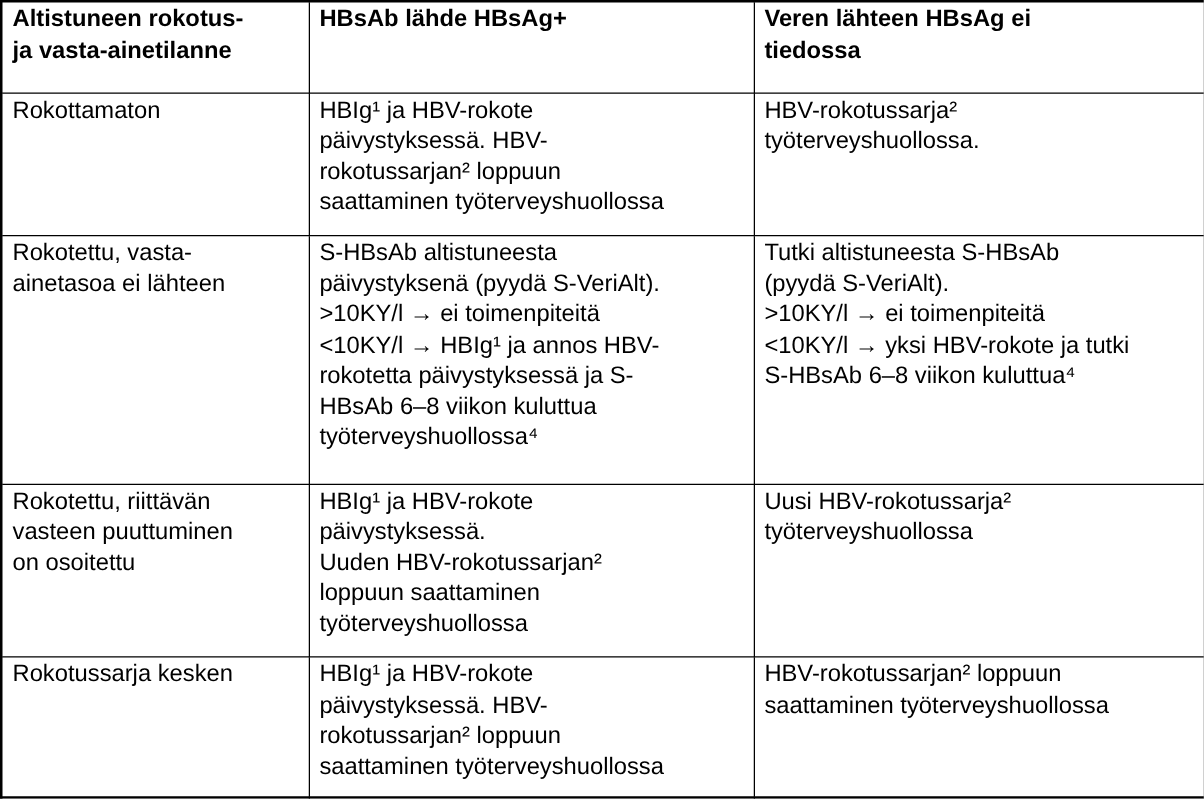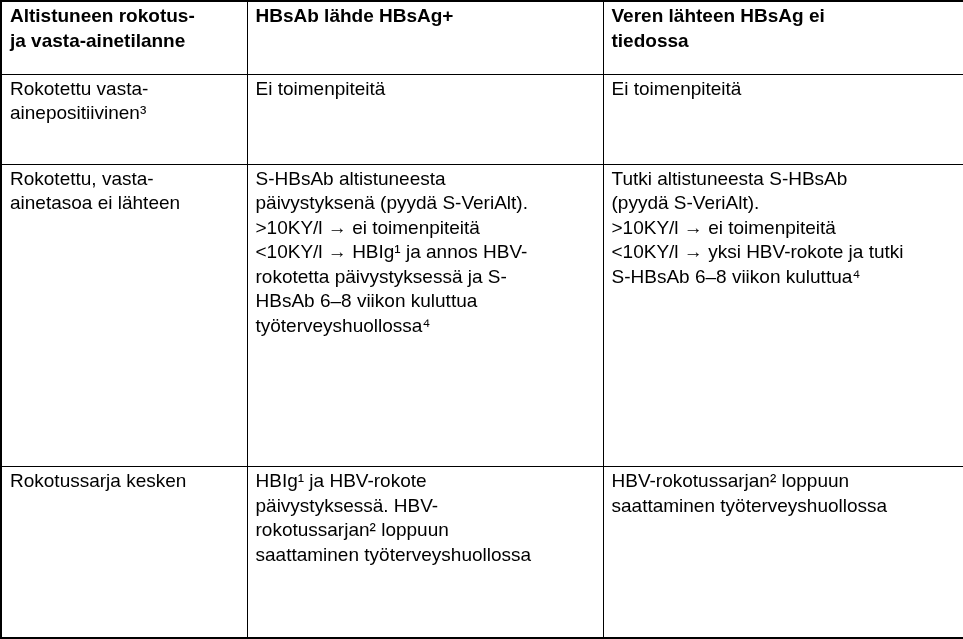--- a/index.html
+++ b/index.html
@@ -50,42 +50,57 @@
   <thead>
     <tr style="height:73px">
       <th>Altistuneen rokotus-
 ja vasta-ainetilanne</th>
       <th>HBsAb lähde HBsAg+</th>
       <th>Veren lähteen HBsAg ei
 tiedossa</th>
     </tr>
   </thead>
   <tbody>
-    <tr style="height:54px">
-      <td>Rokotettu vasta-
-ainepositiivinen³</td>
-      <td>Ei toimenpiteitä</td>
-      <td>Ei toimenpiteitä</td>
+    <tr style="height:105px">
+      <td>Rokottamaton</td>
+      <td>HBIg¹ ja HBV-rokote
+päivystyksessä. HBV-
+rokotussarjan² loppuun
+saattaminen työterveyshuollossa</td>
+      <td>HBV-rokotussarja²
+työterveyshuollossa.</td>
     </tr>
     <tr style="height:181px">
       <td>Rokotettu, vasta-
 ainetasoa ei lähteen</td>
       <td>S-HBsAb altistuneesta
 päivystyksenä (pyydä S-VeriAlt).
 &gt;10KY/l → ei toimenpiteitä
 &lt;10KY/l → HBIg¹ ja annos HBV-
 rokotetta päivystyksessä ja S-
 HBsAb 6–8 viikon kuluttua
 työterveyshuollossa⁴</td>
       <td>Tutki altistuneesta S-HBsAb
 (pyydä S-VeriAlt).
 &gt;10KY/l → ei toimenpiteitä
 &lt;10KY/l → yksi HBV-rokote ja tutki
 S-HBsAb 6–8 viikon kuluttua⁴</td>
     </tr>
+    <tr style="height:125px">
+      <td>Rokotettu, riittävän
+vasteen puuttuminen
+on osoitettu</td>
+      <td>HBIg¹ ja HBV-rokote
+päivystyksessä.
+Uuden HBV-rokotussarjan²
+loppuun saattaminen
+työterveyshuollossa</td>
+      <td>Uusi HBV-rokotussarja²
+työterveyshuollossa</td>
+    </tr>
     <tr style="height:101px">
       <td>Rokotussarja kesken</td>
       <td>HBIg¹ ja HBV-rokote
 päivystyksessä. HBV-
 rokotussarjan² loppuun
 saattaminen työterveyshuollossa</td>
       <td>HBV-rokotussarjan² loppuun
 saattaminen työterveyshuollossa</td>
     </tr>
   </tbody>

